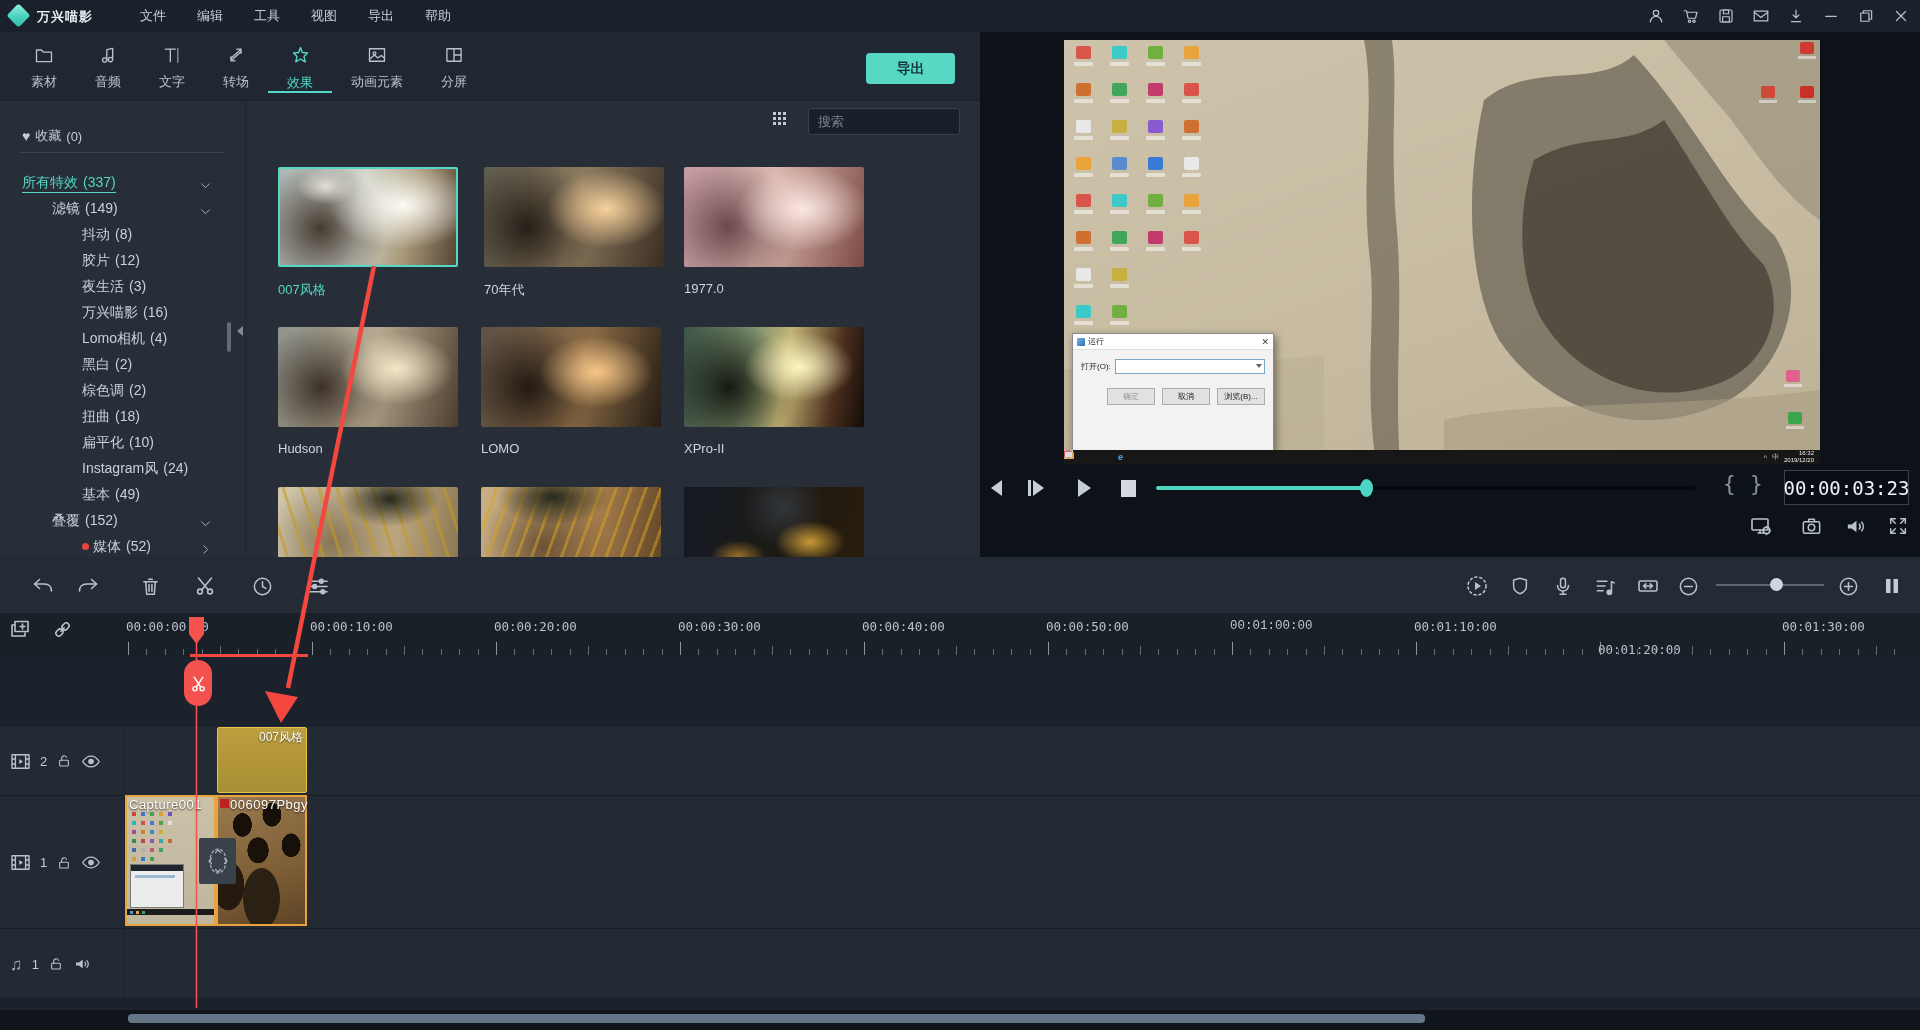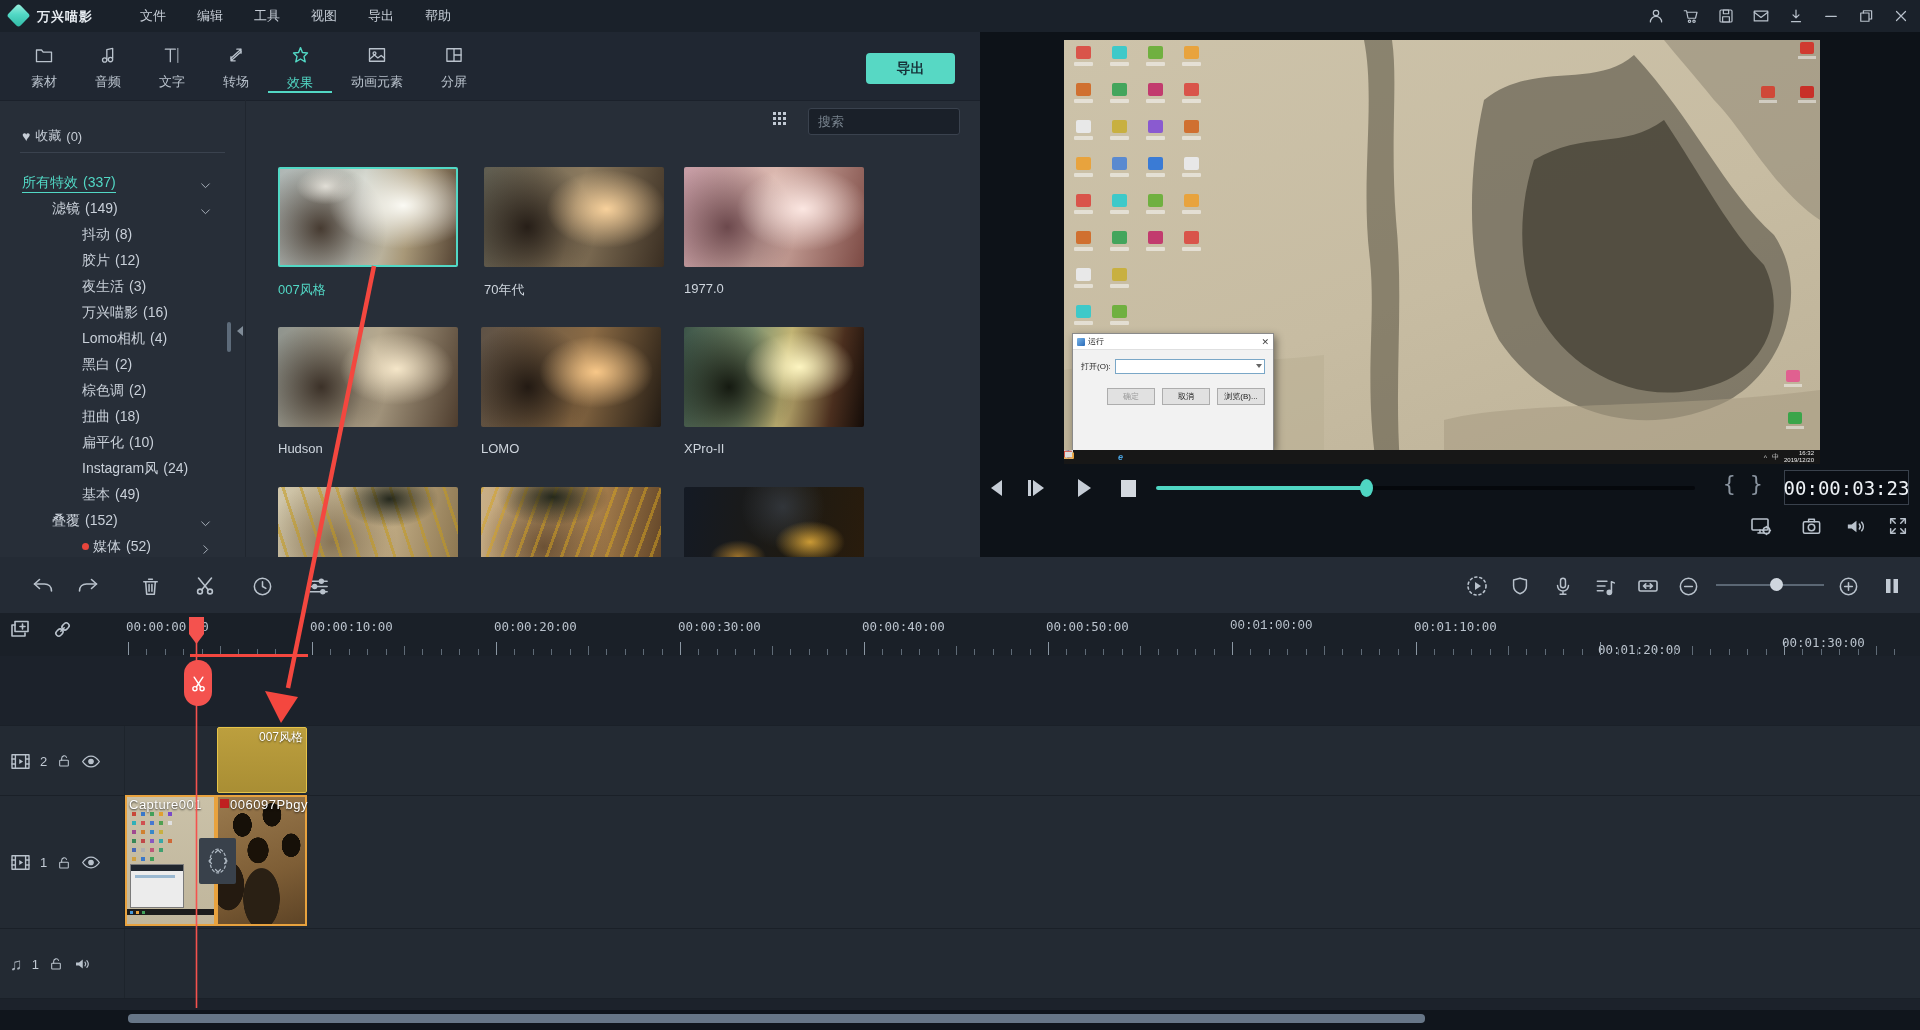--- a/index.html
+++ b/index.html
@@ -674,21 +674,21 @@
     <div id="rlabels">
         <div class="rlabel mono" style="left: 126px;">00:00:00:00</div>
         <div class="rlabel mono" style="left: 310px;">00:00:10:00</div>
         <div class="rlabel mono" style="left: 494px;">00:00:20:00</div>
         <div class="rlabel mono" style="left: 678px;">00:00:30:00</div>
         <div class="rlabel mono" style="left: 862px;">00:00:40:00</div>
         <div class="rlabel mono" style="left: 1046px;">00:00:50:00</div>
         <div class="rlabel mono" style="left: 1230px; font-family: Liberation Mono, monospace;">00:01:00:00</div>
         <div class="rlabel mono" style="left: 1414px;">00:01:10:00</div>
         <div class="rlabel mono" style="left: 1598px; margin-top: 23px;">00:01:20:00</div>
-        <div class="rlabel mono" style="left: 1782px; margin-top: 16px;">00:01:30:00</div>
+        <div class="rlabel mono" style="left: 1782px;">00:01:30:00</div>
       </div>
       <div id="rticks">
         <div class="tick t10" style="left: 128px; height: 13px;"></div>
         <div class="tick" style="left: 146.4px; height: 6px;"></div>
         <div class="tick" style="left: 164.8px; height: 6px;"></div>
         <div class="tick" style="left: 183.2px; height: 6px;"></div>
         <div class="tick" style="left: 201.6px; height: 6px;"></div>
         <div class="tick" style="left: 220px; height: 9px;"></div>
         <div class="tick" style="left: 238.4px; height: 6px;"></div>
         <div class="tick" style="left: 256.8px; height: 6px;"></div>

